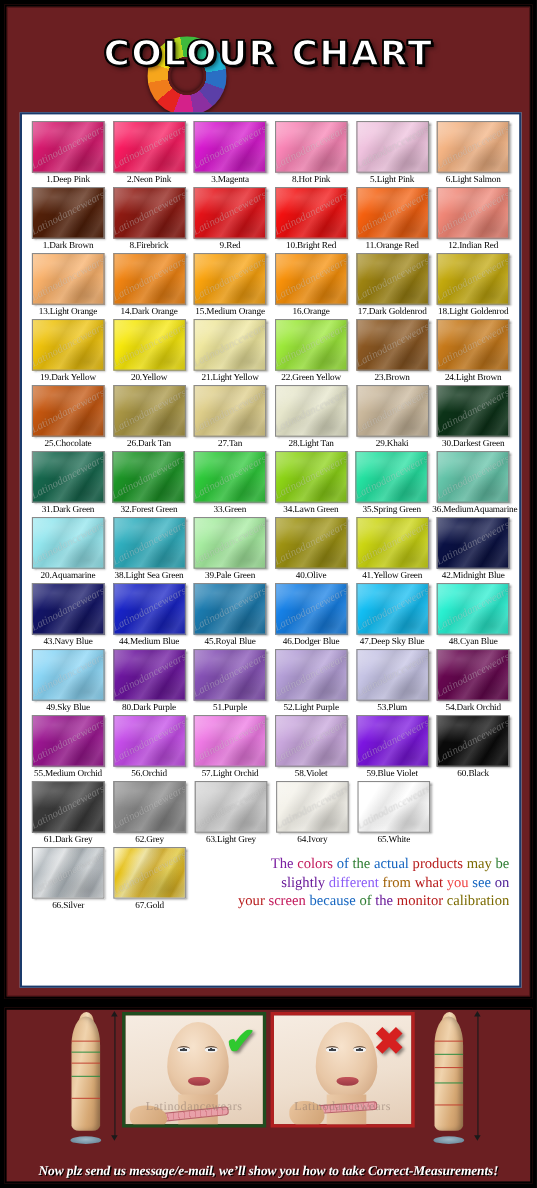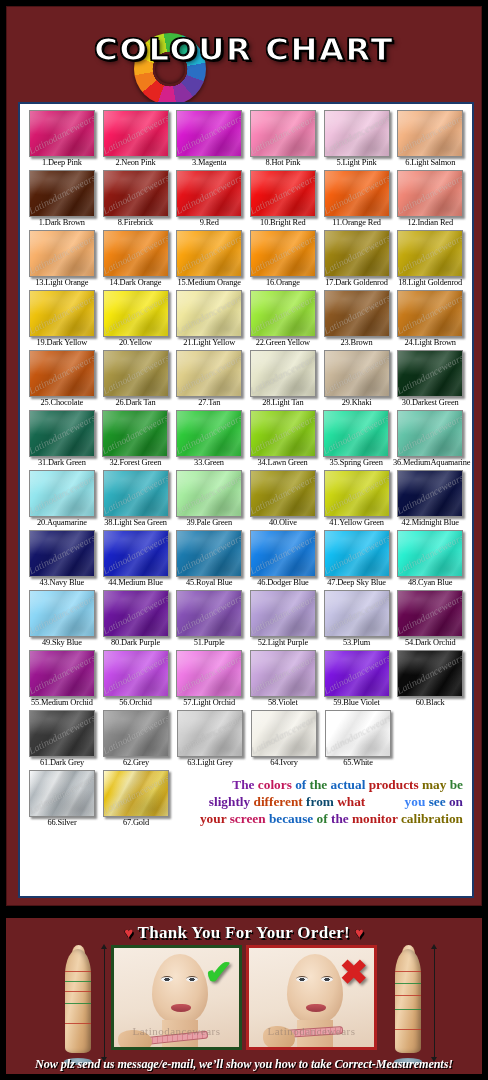--- a/index.html
+++ b/index.html
@@ -166,21 +166,21 @@
   .final-row {
     display: flex;
     align-items: flex-start;
     margin-top: 1px;
   }
   .disclaimer {
     flex: 1;
     padding: 6px 4px 0 8px;
     text-align: right;
     font-family: "Liberation Serif", serif;
-    font-weight: bold;
+    font-weight: normal;
     font-size: 13.3px;
     line-height: 17px;
   }
   .disclaimer span { white-space: nowrap; }
 
   
   .footer-panel {
     position: absolute;
     left: 4px; top: 916px;
     width: 480px; height: 160px;
@@ -781,33 +781,28 @@
             </div>
             <div class="cell">
               <div class="swatch" style="background: linear-gradient(118deg, rgb(255, 246, 176) 0%, rgb(227, 188, 12) 18%, rgb(253, 240, 160) 34%, rgb(199, 156, 6) 52%, rgb(247, 224, 90) 68%, rgb(207, 164, 8) 84%, rgb(251, 235, 138) 100%);">
                 <div class="wm">Latinodancewears</div>
               </div>
               <div class="label">67.Gold</div>
             </div>
           </div>
         <div class="disclaimer">
           <div id="disc1"><span style="color: rgb(123, 31, 162);">The </span><span style="color: rgb(194, 24, 91);">colors </span><span style="color: rgb(21, 101, 192);">of </span><span style="color: rgb(46, 125, 50);">the </span><span style="color: rgb(21, 101, 192);">actual </span><span style="color: rgb(183, 28, 28);">products </span><span style="color: rgb(123, 106, 0);">may </span><span style="color: rgb(46, 125, 50);">be</span></div>
-          <div id="disc2"><span style="color: rgb(106, 27, 154);">slightly </span><span style="color: #c2410c;">different </span><span style="color: #0c4a6e;">from </span><span style="color: rgb(183, 28, 28);">what </span><span style="color: #3b82f6; margin-left: 36px;">you </span><span style="color: rgb(21, 101, 192);">see </span><span style="color: #4c1d95;">on</span></div>
+          <div id="disc2"><span style="color: rgb(106, 27, 154);">slightly </span><span style="color: #8b5cf6;">different </span><span style="color: #a16207;">from </span><span style="color: rgb(183, 28, 28);">what </span><span style="color: #ef4444;">you </span><span style="color: rgb(21, 101, 192);">see </span><span style="color: #4c1d95;">on</span></div>
           <div id="disc3"><span style="color: rgb(183, 28, 28);">your </span><span style="color: rgb(194, 24, 91);">screen </span><span style="color: rgb(21, 101, 192);">because </span><span style="color: rgb(46, 125, 50);">of </span><span style="color: rgb(106, 27, 154);">the </span><span style="color: rgb(183, 28, 28);">monitor </span><span style="color: rgb(123, 106, 0);">calibration</span></div>
         </div>
       </div>
     </div>
   </div>
 
   <div class="footer-panel">
-    <div class="thanks">
-      <span class="heart">♥</span>
-      <span>Thank You For Your Order!</span>
-      <span class="heart">♥</span>
-    </div>
 
     <div class="footer-body">
 
       <div class="mannequin">
         <div class="mann-head"></div>
         <div class="mann-body"></div>
         <div class="mann-line" style="left:14px;top:26px;width:26px;"></div>
         <div class="mann-line g" style="left:14px;top:36px;width:26px;"></div>
         <div class="mann-line" style="left:14px;top:46px;width:26px;"></div>
         <div class="mann-line g" style="left:14px;top:58px;width:26px;"></div>

